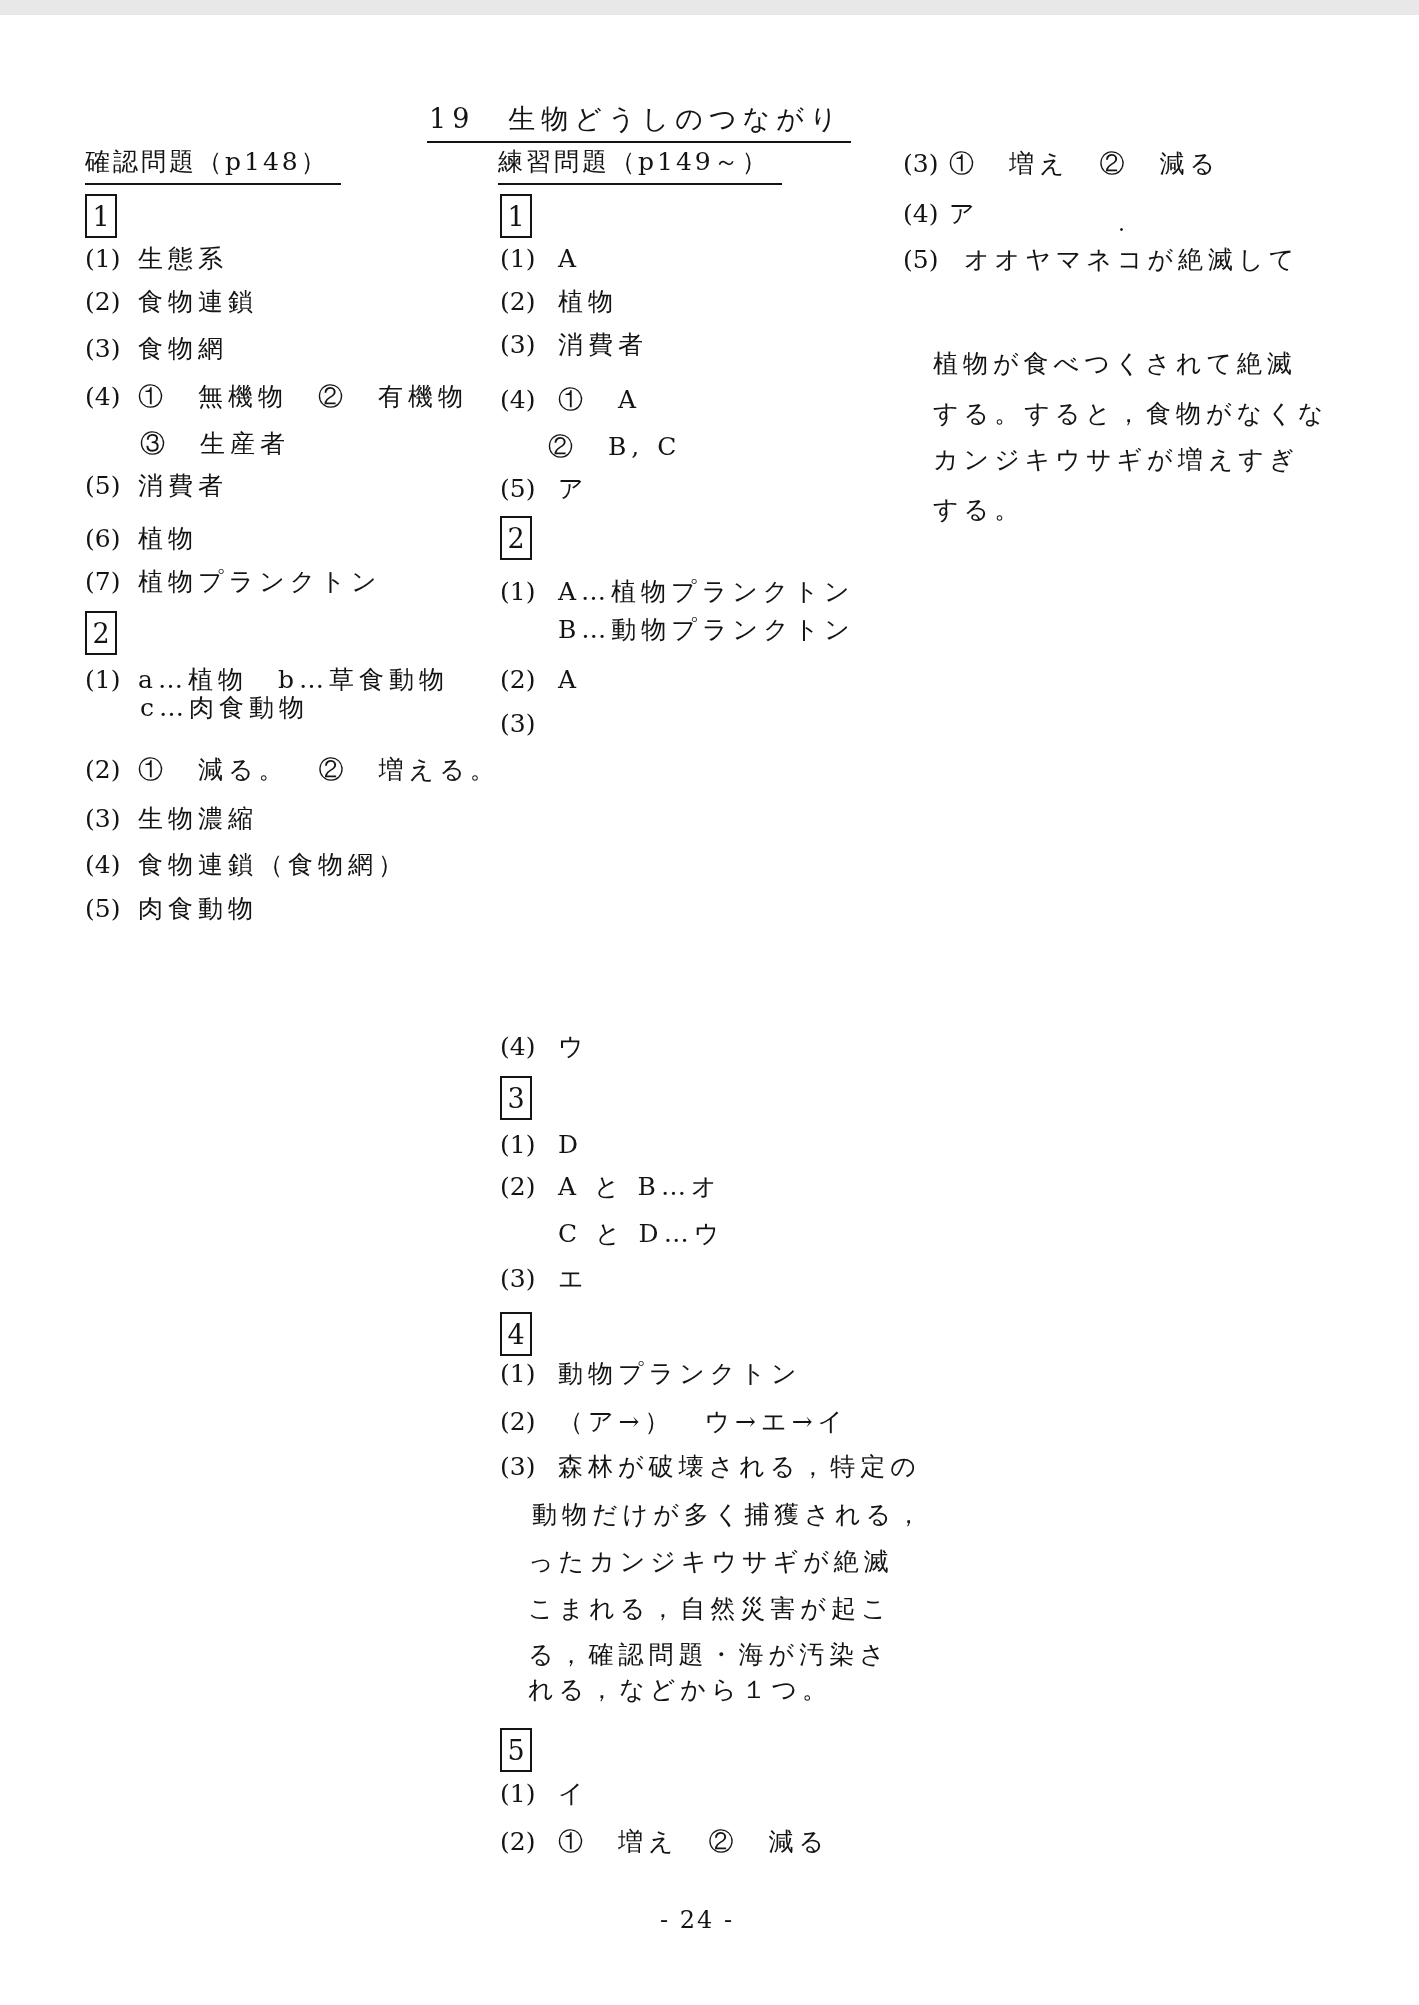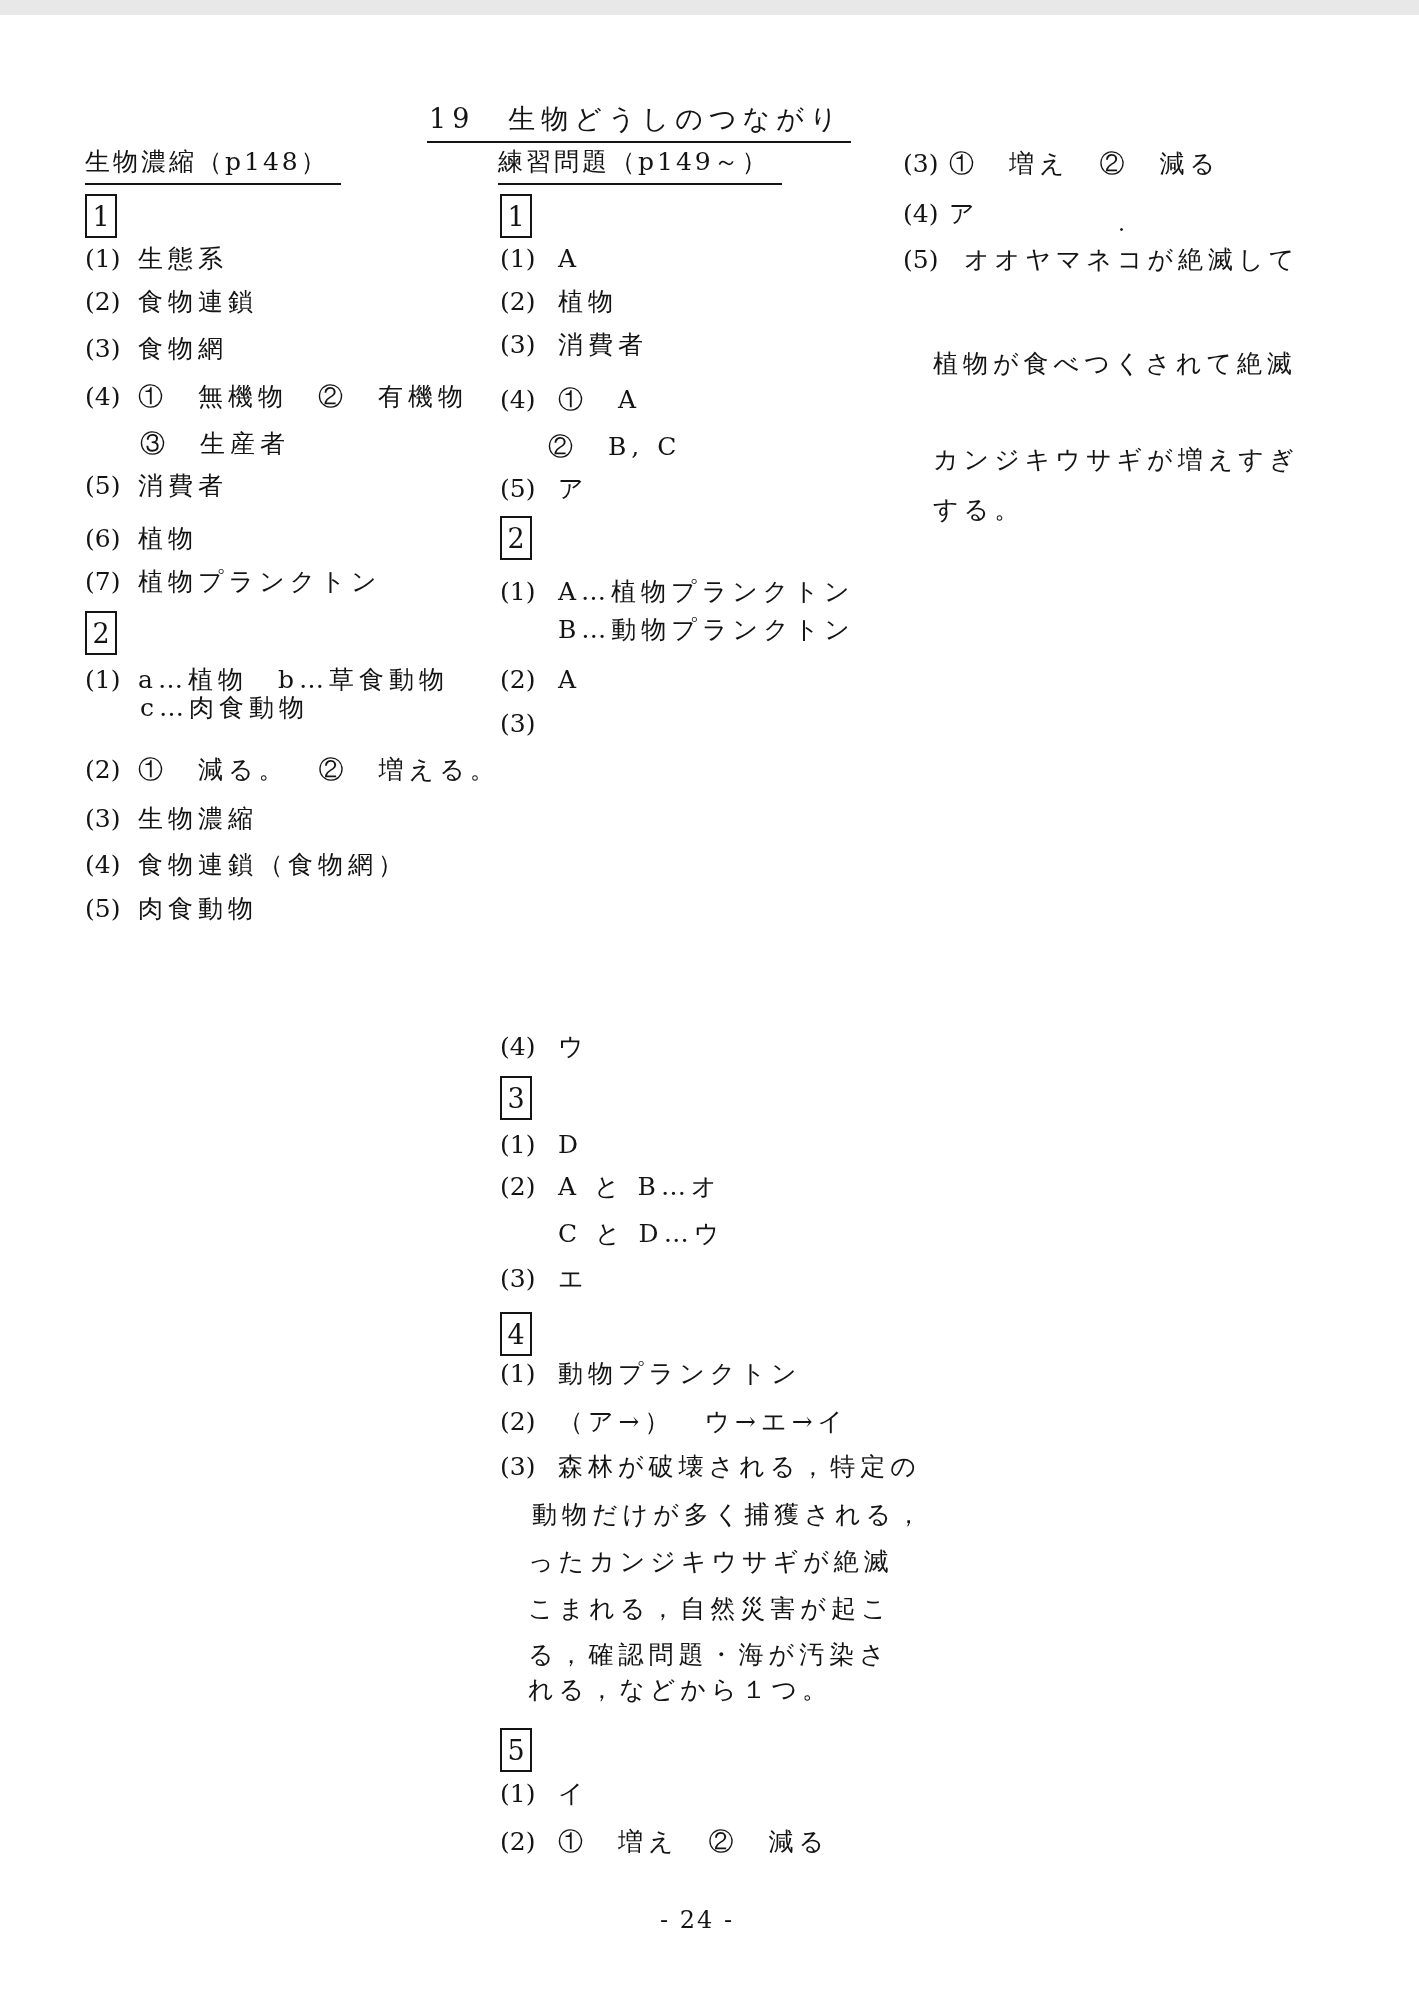--- a/index.html
+++ b/index.html
@@ -61,21 +61,21 @@
     font-size:22px;
   }
 </style>
 </head>
 <body>
 
 <div class="page">
 
   <div class="page-title" style="left:427px; top:86px">19　生物どうしのつながり</div>
 
-  <div class="col-header" style="left:85px; top:130px">生物濃縮（p148）</div>
+  <div class="col-header" style="left:85px; top:130px">確認問題（p148）</div>
 
   <div class="qbox" style="left:85px; top:179px">1</div>
 
   <div class="row" style="left:85px; top:230px"><span class="num w-l">(1)</span><span class="txt">生態系</span></div>
   <div class="row" style="left:85px; top:273px"><span class="num w-l">(2)</span><span class="txt">食物連鎖</span></div>
   <div class="row" style="left:85px; top:320px"><span class="num w-l">(3)</span><span class="txt">食物網</span></div>
   <div class="row" style="left:85px; top:368px"><span class="num w-l">(4)</span><span class="txt">①　無機物　②　有機物</span></div>
   <div class="row" style="left:140px; top:415px"><span class="txt">③　生産者</span></div>
   <div class="row" style="left:85px; top:457px"><span class="num w-l">(5)</span><span class="txt">消費者</span></div>
   <div class="row" style="left:85px; top:510px"><span class="num w-l">(6)</span><span class="txt">植物</span></div>
@@ -129,20 +129,21 @@
 
   <div class="qbox" style="left:500px; top:1713px">5</div>
 
   <div class="row" style="left:500px; top:1765px"><span class="num w-m">(1)</span><span class="txt">イ</span></div>
   <div class="row" style="left:500px; top:1813px"><span class="num w-m">(2)</span><span class="txt">①　増え　②　減る</span></div>
 
   <div class="row" style="left:903px; top:135px"><span class="num w-r">(3)</span><span class="txt">①　増え　②　減る</span></div>
   <div class="row" style="left:903px; top:185px"><span class="num w-r">(4)</span><span class="txt">ア</span></div>
   <div class="row" style="left:903px; top:231px"><span class="num w-r">(5)</span><span class="txt" style="padding-left:15px">オオヤマネコが絶滅して</span></div>
   <div class="row" style="left:933px; top:335px"><span class="txt">植物が食べつくされて絶滅</span></div>
+  <div class="row" style="left:933px; top:385px"><span class="txt">する。すると，食物がなくな</span></div>
   <div class="row" style="left:933px; top:431px"><span class="txt">カンジキウサギが増えすぎ</span></div>
   <div class="row" style="left:933px; top:481px"><span class="txt">する。</span></div>
 
   <div class="stray" style="left:1118px; top:196px">.</div>
 
   <div class="pageno" style="left:660px; top:1891px">- 24 -</div>
 
 </div>
 
 </body></html>

